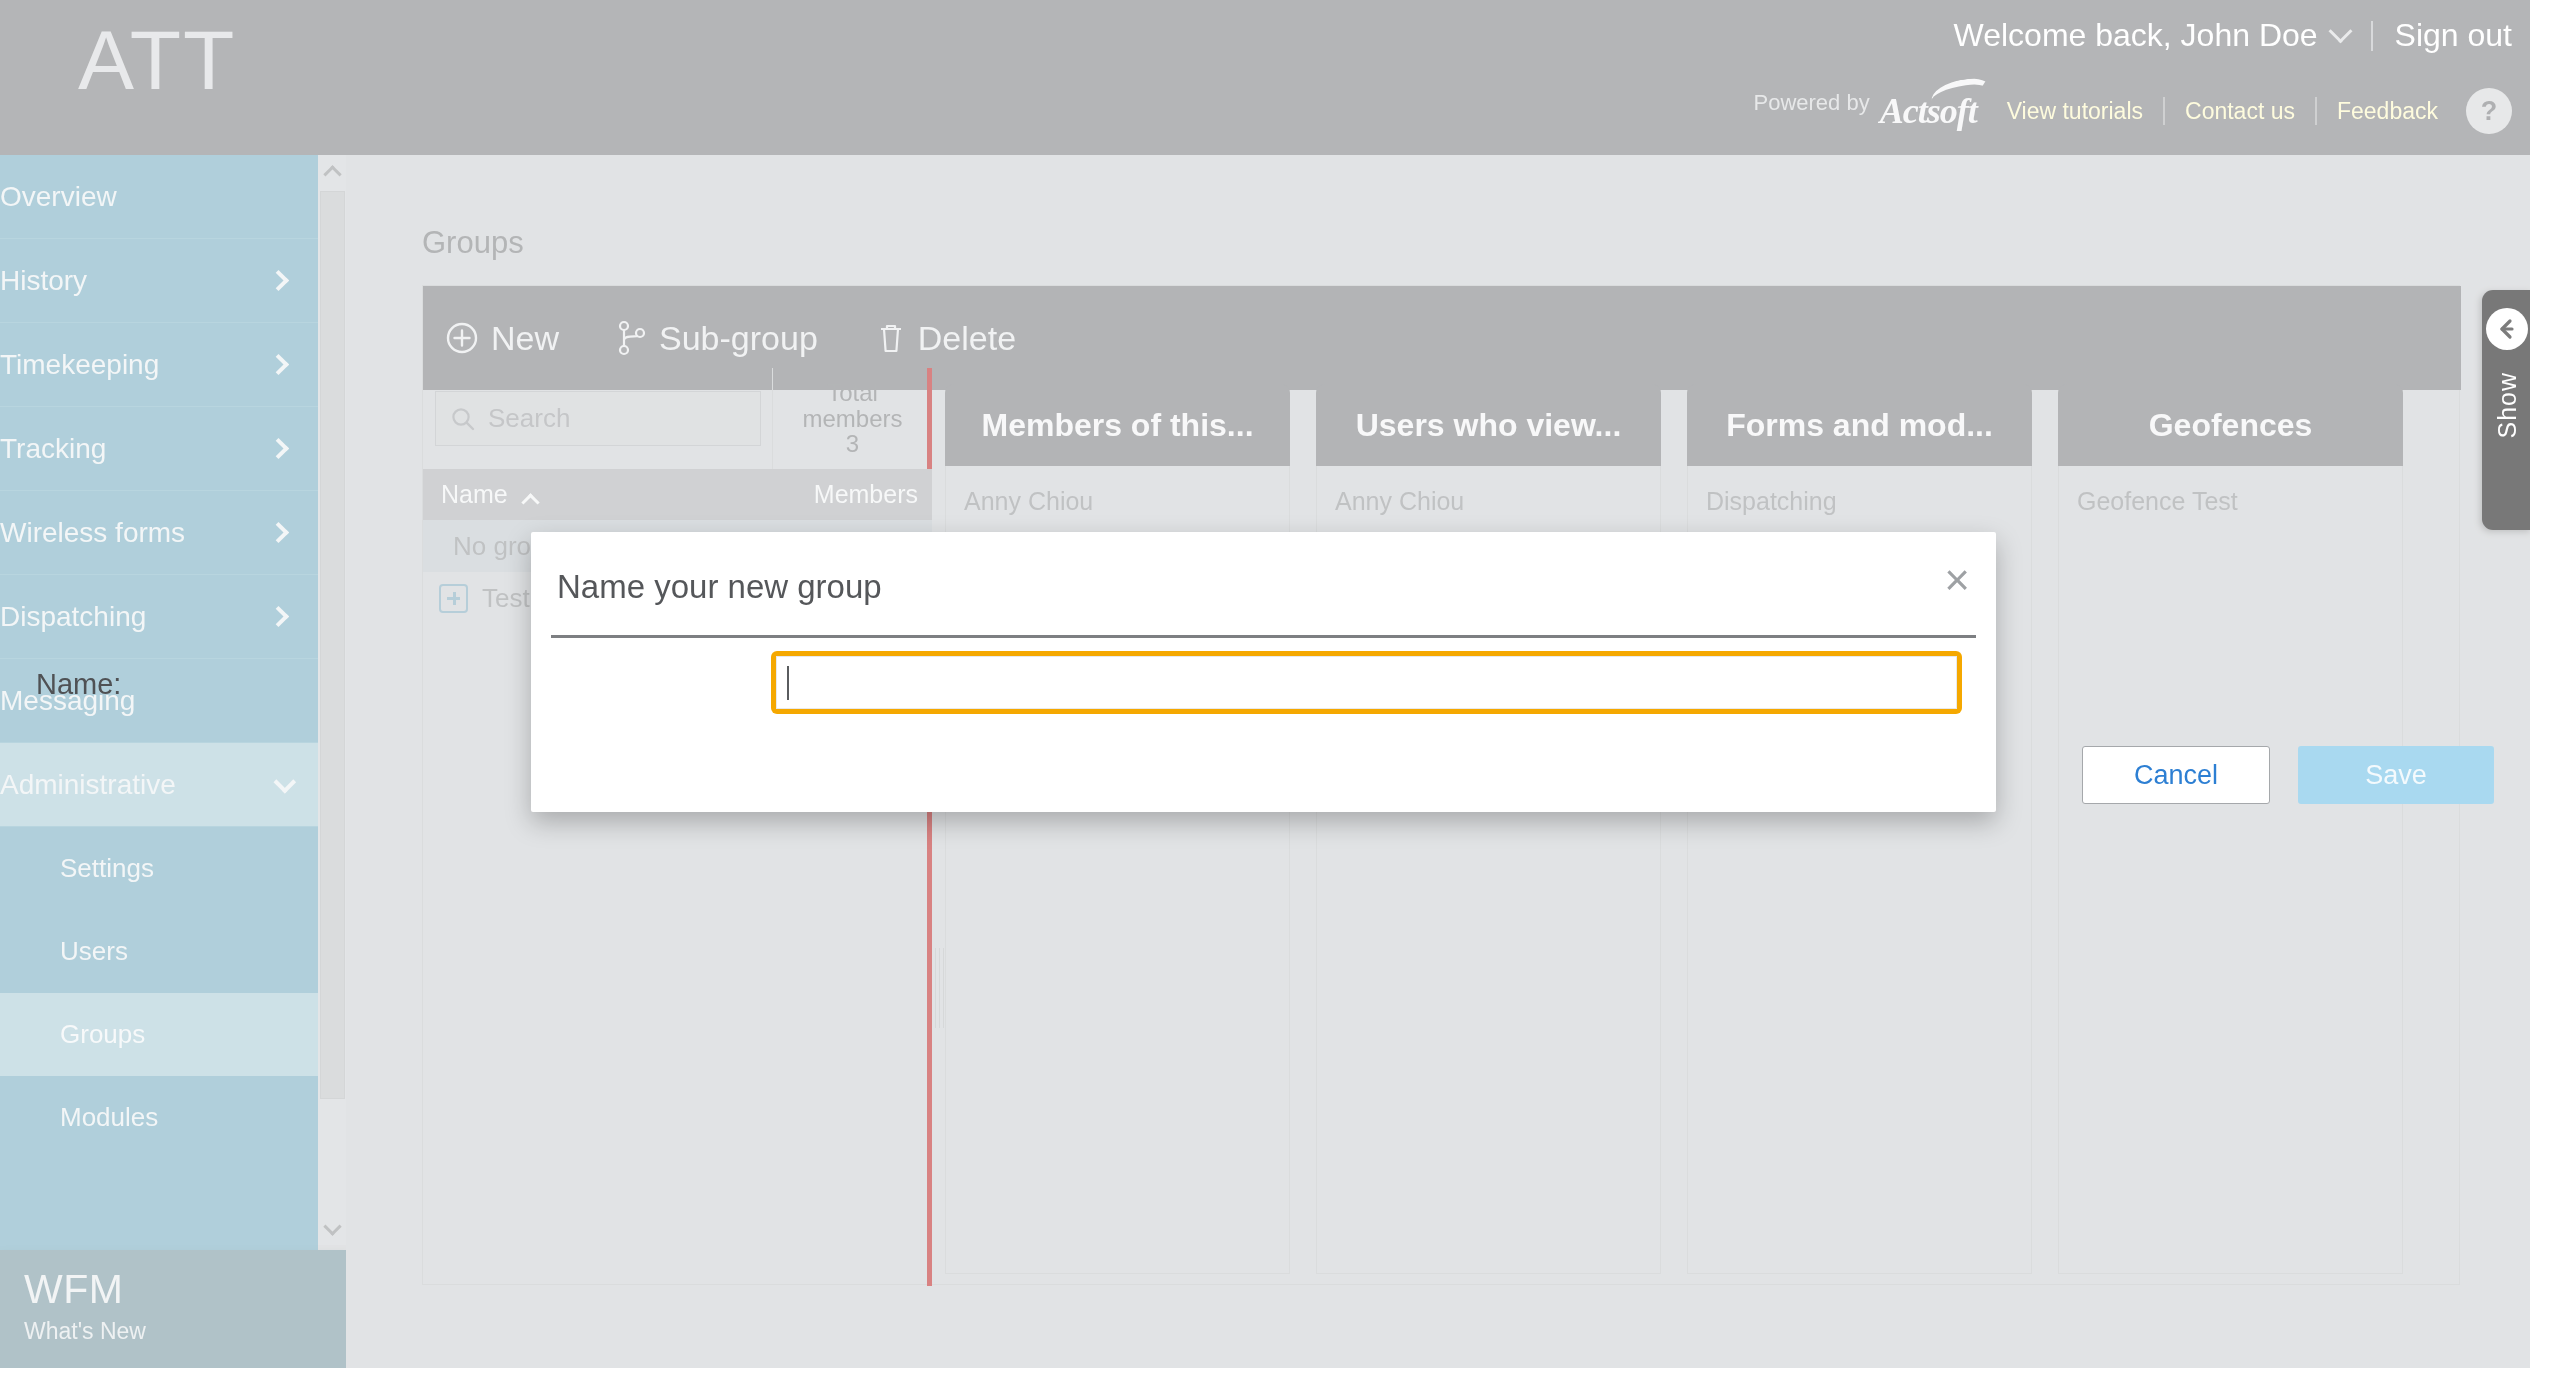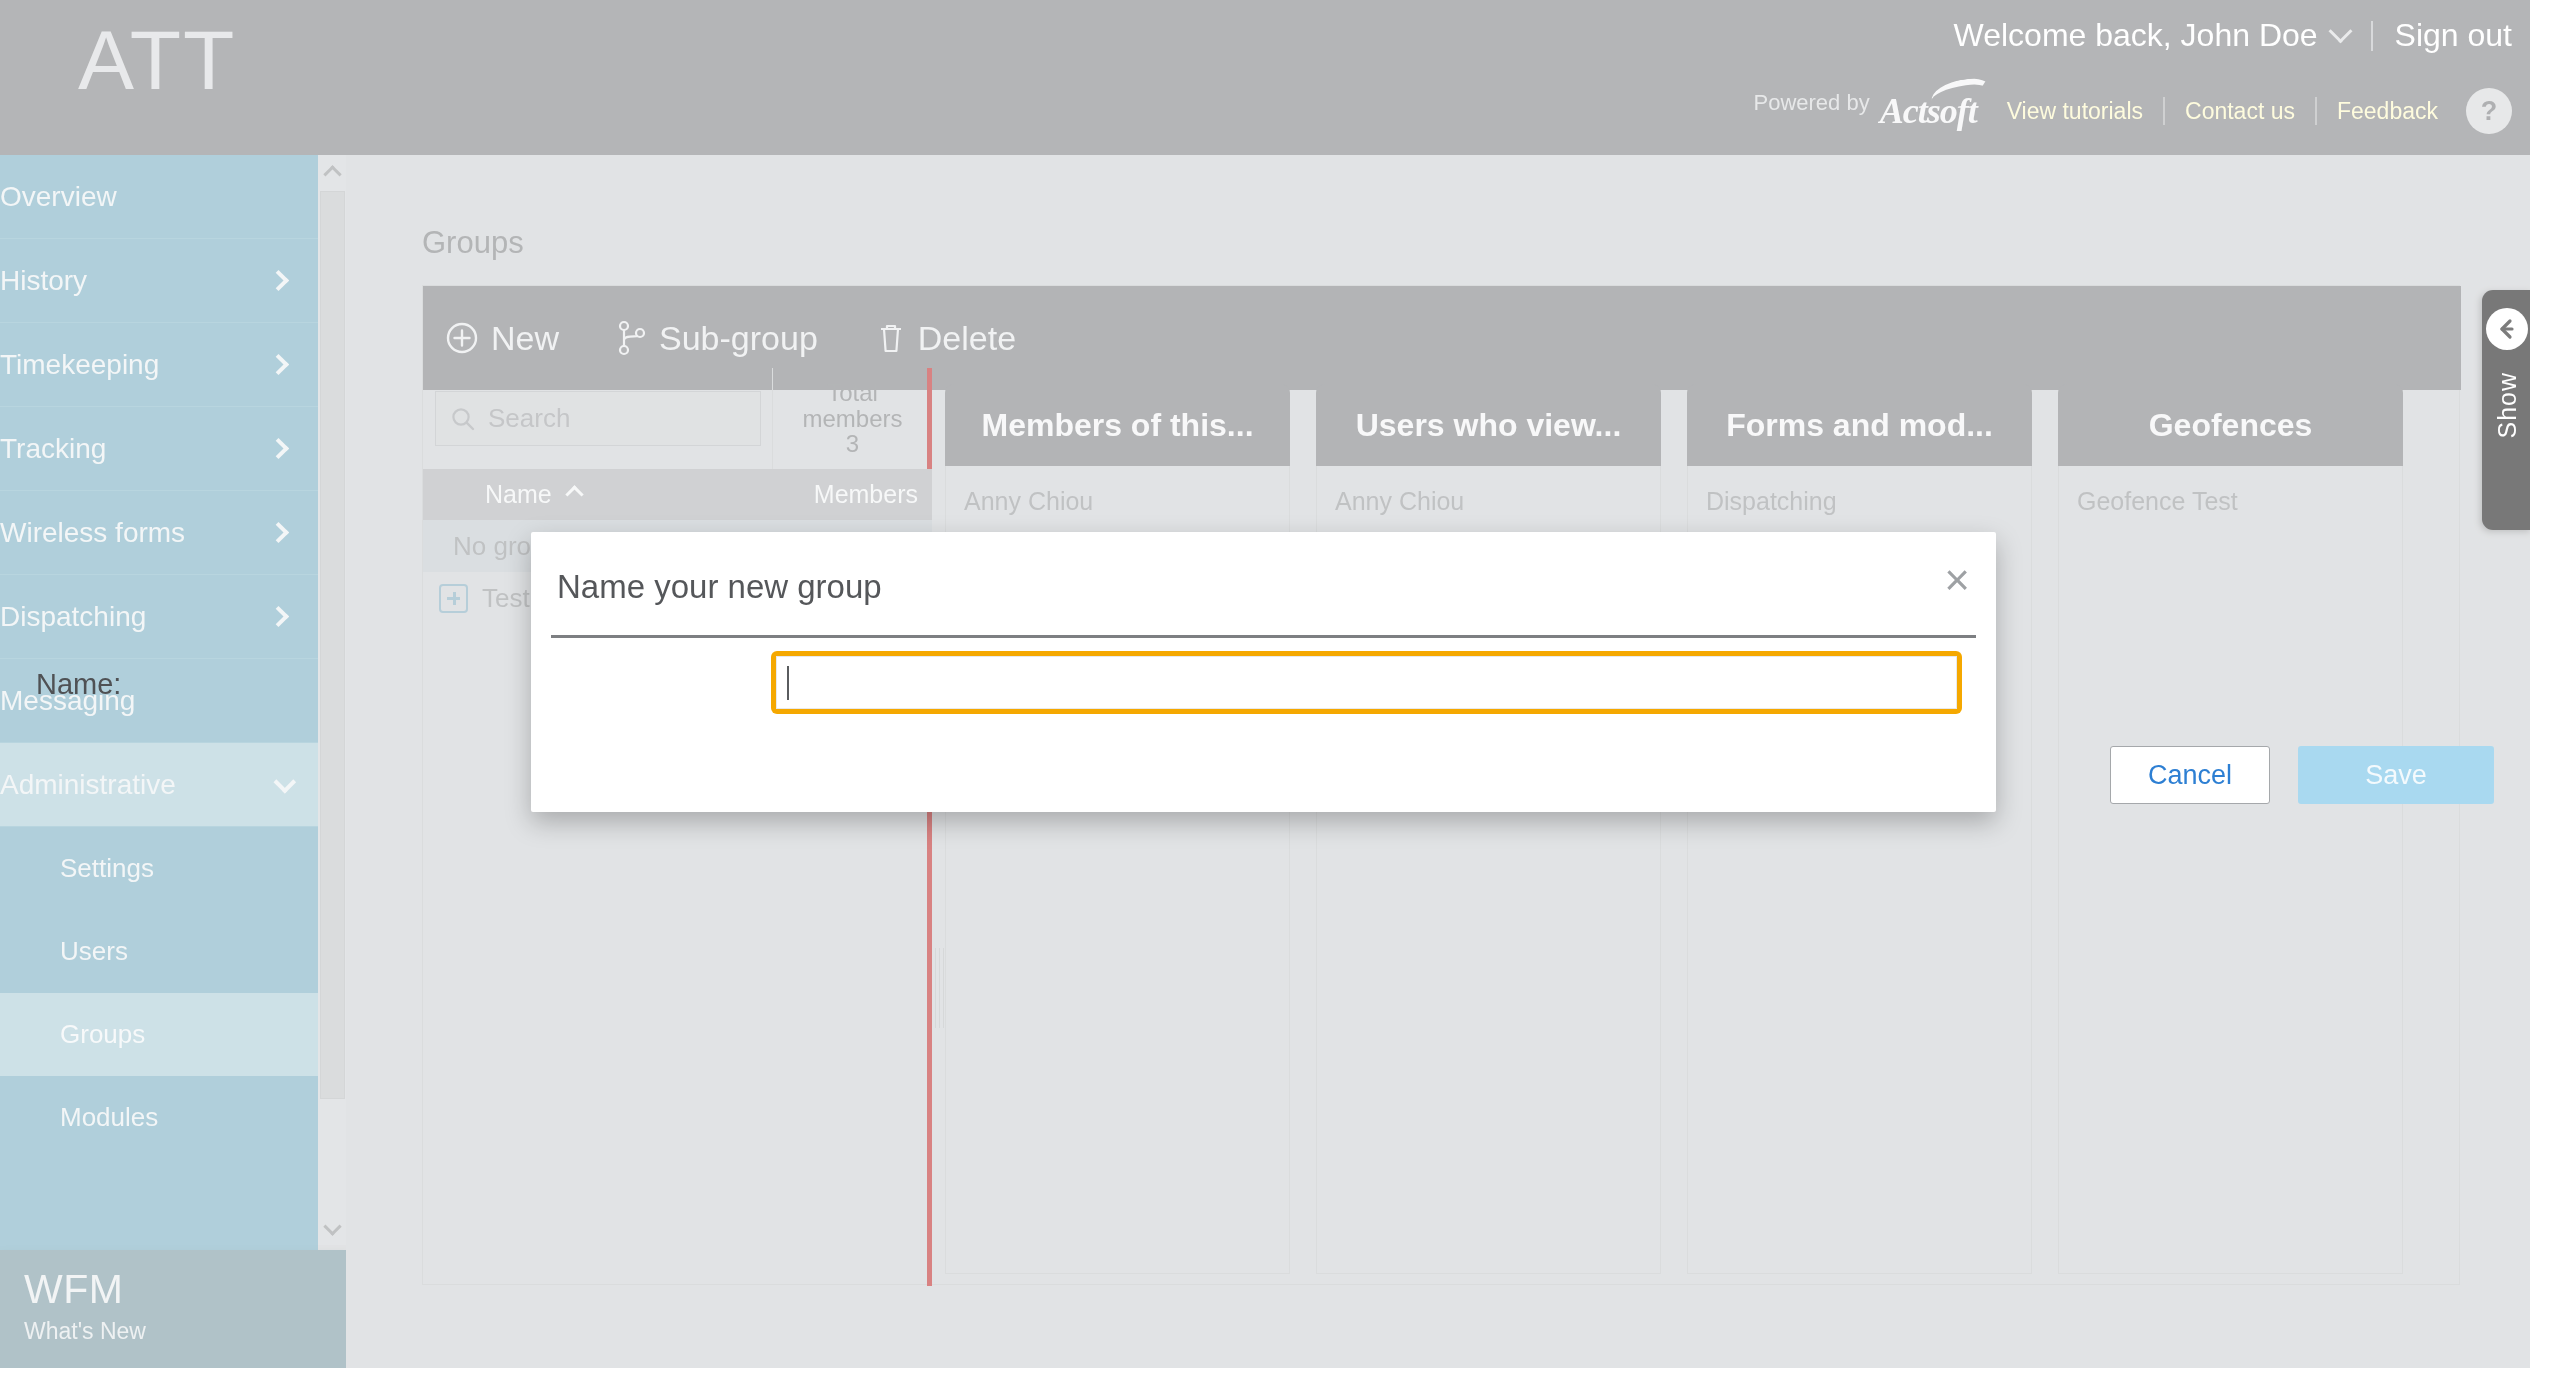--- a/index.html
+++ b/index.html
@@ -202,21 +202,21 @@
     width: 159px; height: 101px;
     display: flex; flex-direction: column;
     align-items: center; justify-content: center;
     color: #76787b; font-size: 24px; line-height: 1.08;
   }
   .th-row {
     position: absolute; left: 0; top: 101px;
     width: 509px; height: 51px;
     background: #a9acaf; display: flex; align-items: center;
   }
-  .th-name { color: #f0f2f3; font-size: 25px; padding-left: 18px; display:flex; align-items:center;margin-left:44px;}
+  .th-name { color: #f0f2f3; font-size: 25px; padding-left: 18px; display:flex; align-items:flex-end;}
   .th-name .caret {
     display:inline-block; margin-left: 16px;
     width: 13px; height: 13px;
     border-left: 3px solid #f0f2f3; border-top: 3px solid #f0f2f3;
     transform: rotate(45deg);
   }
   .th-members { color: #f0f2f3; font-size: 25px; position: absolute; right: 14px; }
   .tr {
     position: absolute; left: 0; width: 509px; height: 52px;
     display: flex; align-items: center;
@@ -325,21 +325,21 @@
     display: flex; align-items: center; padding-left: 10px;
   }
   .caret-blink {
     width: 2px; height: 34px; background: #5a5c5f;
   }
   .modal-actions {
     position: absolute; right: 36px; top: 746px;
     display: flex; align-items: center;
   }
   .btn-cancel {
-    width: 160px; height: 58px;
+    width: 188px; height: 58px;
     background: #ffffff; border: 1px solid #a5a8ab;
     color: #2d7fd3; font-size: 27px;
     display: flex; align-items: center; justify-content: center;
     border-radius: 3px;
   }
   .btn-save {
     width: 196px; height: 58px; margin-left: 28px;
     background: #a9d9f0; color: #f4fafd; font-size: 27px;
     display: flex; align-items: center; justify-content: center;
     border-radius: 3px; border: none;

